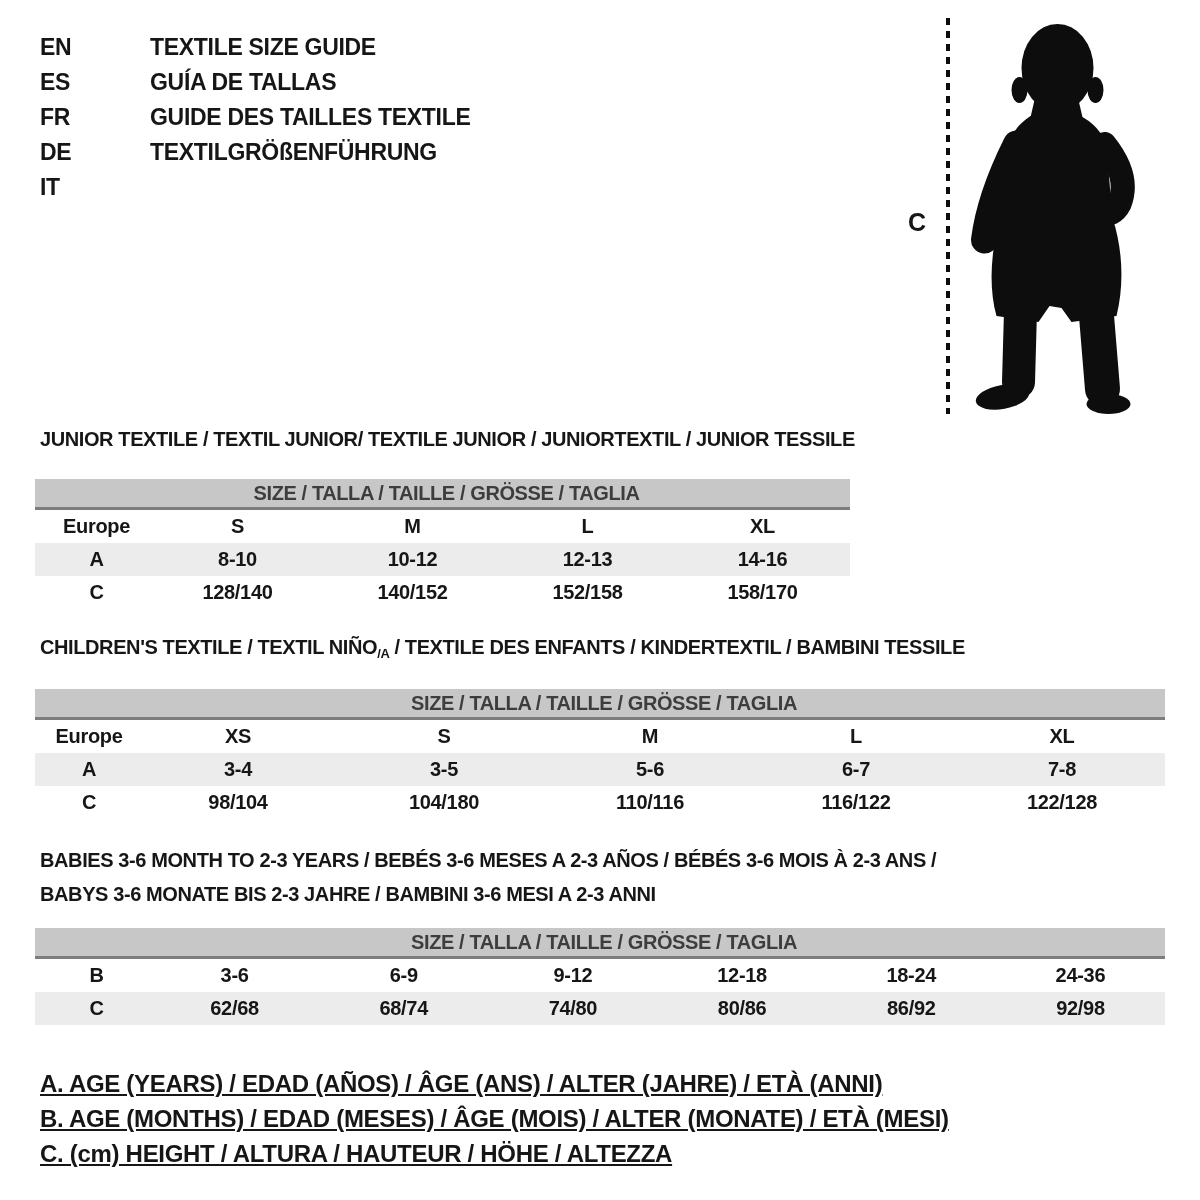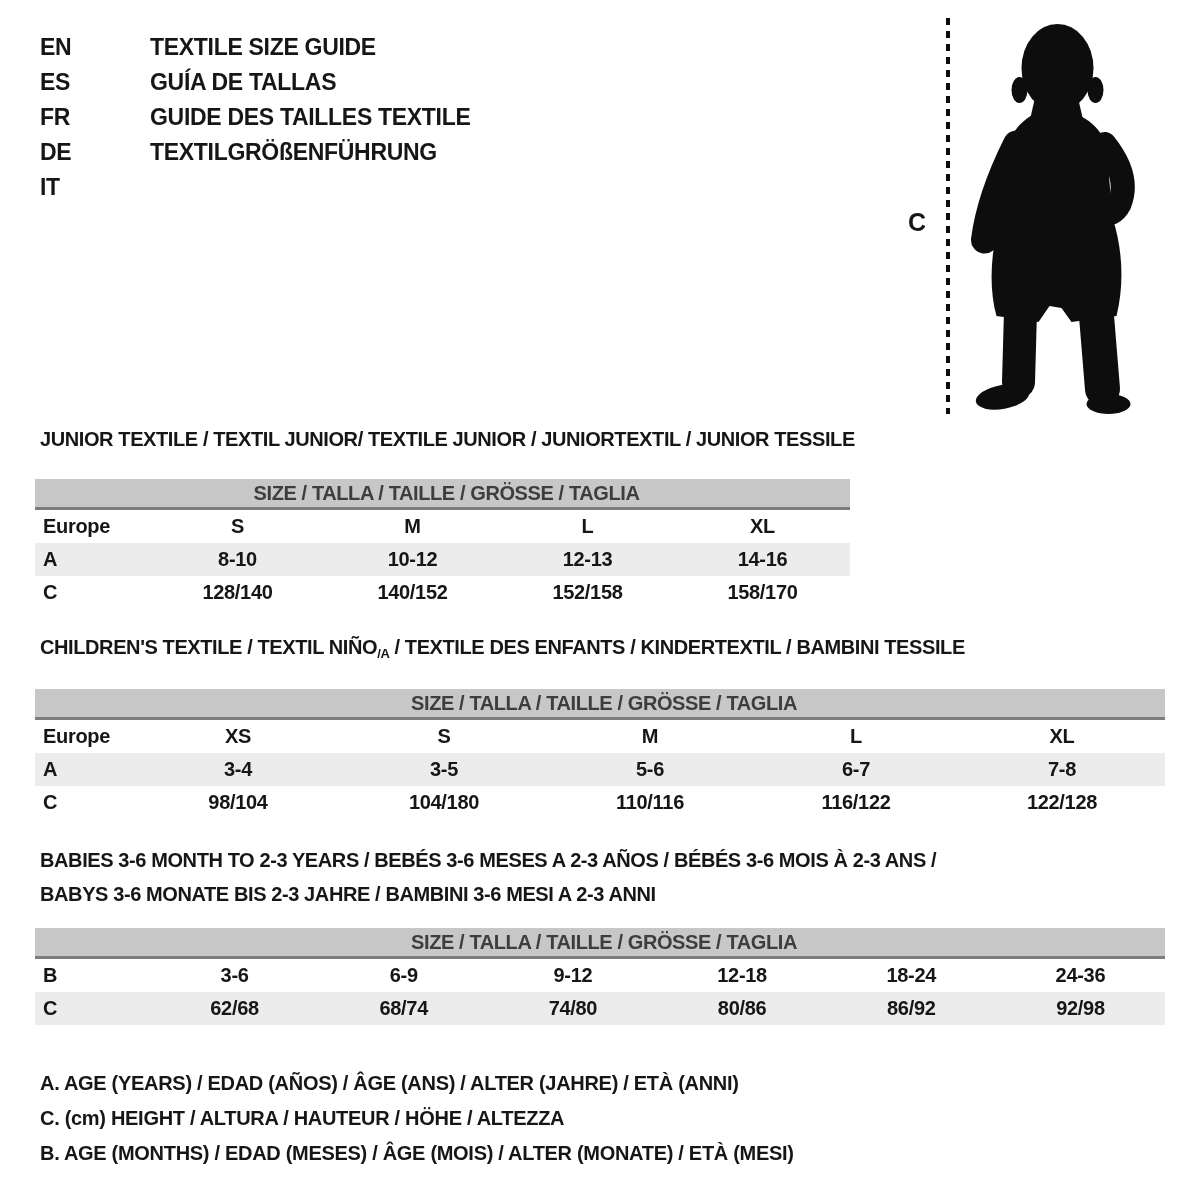--- a/index.html
+++ b/index.html
@@ -54,28 +54,28 @@
   .table-header{
     height:28px;line-height:28px;padding-left:8px;
     background:var(--header-bar-bg);
     border-bottom:3px solid var(--header-bar-border);
     color:var(--header-bar-text);
     font-size:20px;letter-spacing:-0.4px;text-align:center;
   }
   .table-row{display:flex;height:33px;line-height:33px;font-size:20px;}
   .table-row.shaded{background:var(--row-shaded-bg);}
   .cell{flex:1;text-align:center;}
-  .cell.label{flex:none;text-align:left;padding-left:8px;}
+  .cell.label{flex:none;text-align:center;padding-left:8px;}
   .section-junior .cell.label{width:107px;}
   .section-children .cell.label{width:92px;}
   .section-babies .cell.label{width:107px;}
 
   
   .notes{position:absolute;left:40px;top:1066px;}
-  .note-line{height:35px;line-height:35px;font-size:20px;white-space:nowrap;}
+  .note-line{height:35px;line-height:35px;font-size:24px;white-space:nowrap;text-decoration:underline;}
 </style>
 </head>
 <body>
 
 <div class="page">
 
   <header class="lang-list">
     <div class="lang-row">
       <span class="lang-code">EN</span>
       <span class="lang-label">TEXTILE SIZE GUIDE</span>
@@ -202,17 +202,17 @@
         <span class="cell">74/80</span>
         <span class="cell">80/86</span>
         <span class="cell">86/92</span>
         <span class="cell">92/98</span>
       </div>
     </div>
   </section>
 
   <footer class="notes">
     <div class="note-line">A. AGE (YEARS) / EDAD (AÑOS) / ÂGE (ANS) / ALTER (JAHRE) / ETÀ (ANNI)</div>
+    <div class="note-line">B. AGE (MONTHS) / EDAD (MESES) / ÂGE (MOIS) / ALTER (MONATE) / ETÀ (MESI)</div>
     <div class="note-line">C. (cm) HEIGHT / ALTURA / HAUTEUR / HÖHE / ALTEZZA</div>
-    <div class="note-line">B. AGE (MONTHS) / EDAD (MESES) / ÂGE (MOIS) / ALTER (MONATE) / ETÀ (MESI)</div>
   </footer>
 
 </div>
 
 </body></html>

